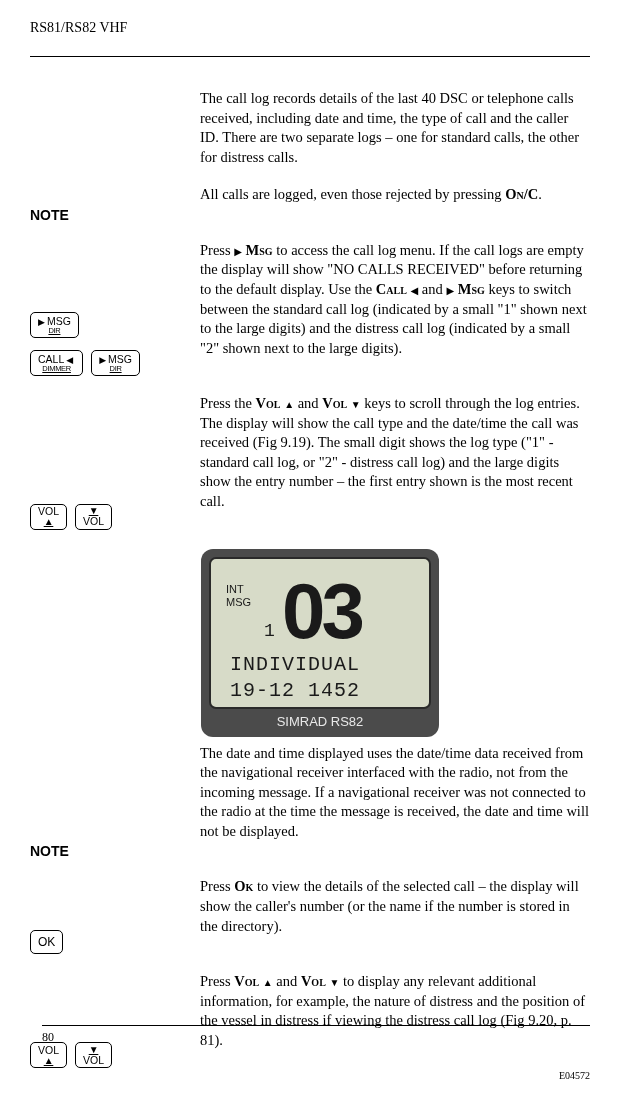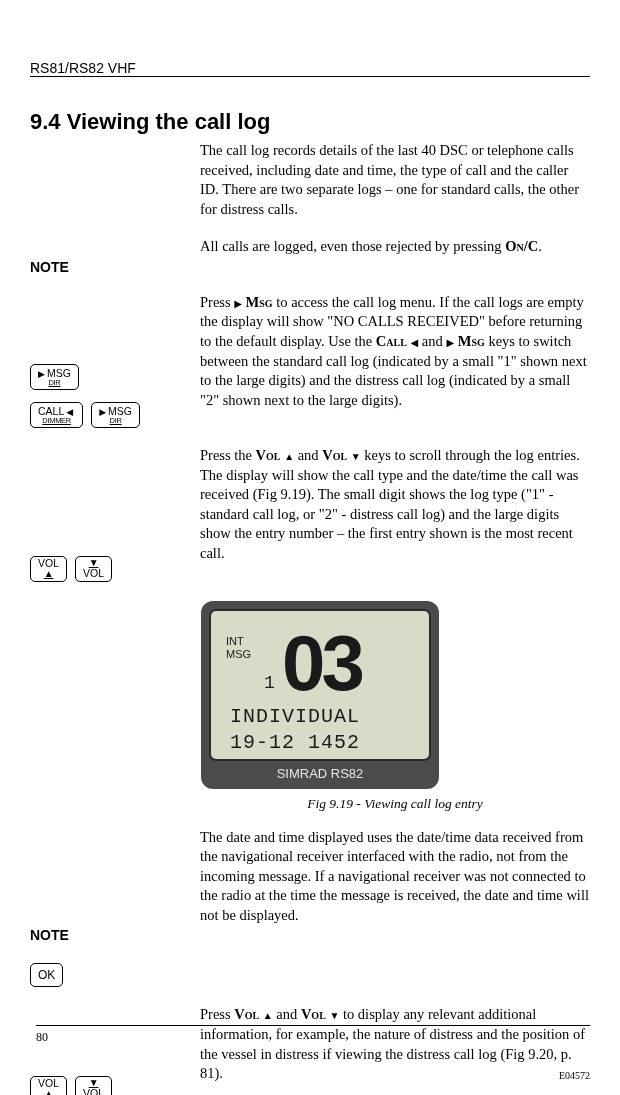--- a/index.html
+++ b/index.html
@@ -11,26 +11,25 @@
     color: #000;
   }
   .page {
     width: 620px;
     height: 1095px;
     position: relative;
     box-sizing: border-box;
     padding: 20px 30px 0 30px;
   }
   .header {
-    font-family: Liberation Sans, sans-serif;
+    font-family: Liberation Serif, serif;
     font-size: 14px;
     border-bottom: 1px solid #000;
-    padding-bottom: 0;
+    padding-bottom: 20px;
     margin-bottom: 32px;
-    margin-top: 40px;
   }
   .section-title {
     font-family: Arial, Helvetica, sans-serif;
     font-weight: bold;
     font-size: 22px;
     margin-bottom: 6px;
   }
   .content {
     margin-left: 170px;
   }
@@ -94,44 +93,41 @@
   }
   .lcd-wrap {
     display: flex;
     justify-content: flex-start;
     margin: 4px 0 6px 0;
   }
   svg.lcd { display: block; }
   .footer {
     position: absolute;
     bottom: 14px;
-    left: 36px;
+    left: 42px;
     right: 30px;
     border-top: 1px solid #000;
     padding-top: 4px;
     display: flex;
     justify-content: space-between;
     font-size: 12px;
     font-family: Georgia, serif;
   }
   .footer .right { font-size: 10px; margin-top: 40px; }
   .tri-inline { font-size: 10px; }
 </style>
 </head>
 <body>
 
 <div class="page">
 
   <div class="header">
     <span>RS81/RS82 VHF</span>
   </div>
 
-  <div class="section-title">
-    <span>9.4  Viewing the call log</span>
-  </div>
 
   <div class="content">
     <div class="para">The call log records details of the last 40 DSC or telephone calls received, including date and time, the type of call and the caller ID. There are two separate logs – one for standard calls, the other for distress calls.</div>
   </div>
 
   <div class="row">
     <div class="left-col">
       <span class="note-label">NOTE</span>
     </div>
     <div class="right-col">
@@ -189,37 +185,41 @@
         <rect x="10" y="10" width="220" height="150" rx="6" ry="6" fill="#d7dbc8" stroke="#2a2a2a" stroke-width="2"></rect>
         <text x="26" y="45" font-family="Arial" font-size="11" fill="#1a1a1a">INT</text>
         <text x="26" y="58" font-family="Arial" font-size="11" fill="#1a1a1a">MSG</text>
         <text x="64" y="88" font-family="Courier, monospace" font-size="18" fill="#1a1a1a">1</text>
         <text x="82" y="90" font-family="'Arial Black', Arial" font-size="78" font-weight="900" fill="#1a1a1a" letter-spacing="-4">03</text>
         <text x="30" y="122" font-family="Courier New, monospace" font-size="20" letter-spacing="1" fill="#1a1a1a">INDIVIDUAL</text>
         <text x="30" y="148" font-family="Courier New, monospace" font-size="20" letter-spacing="1" fill="#1a1a1a">19-12 1452</text>
         <text x="120" y="178" font-family="Arial" font-size="13" fill="#e8e8e8" text-anchor="middle">SIMRAD RS82</text>
       </svg>
     </div>
-    <div class="caption">Fig 9.19 - Viewing call log entry</div>
   </div>
 
   <div class="row">
     <div class="left-col">
       <span class="note-label">NOTE</span>
     </div>
     <div class="right-col">
       <div class="para">The date and time displayed uses the date/time data received from the navigational receiver interfaced with the radio, not from the incoming message. If a navigational receiver was not connected to the radio at the time the message is received, the date and time will not be displayed.</div>
     </div>
   </div>
 
   <div class="row">
     <div class="left-col">
       <span class="keycap" style="height:24px;">
         <span class="top" style="font-size:12px;">OK</span>
       </span>
+    </div>
+    <div class="right-col">
+      <div class="para">
+        <span>Press </span><b class="sc">Ok</b><span> to view the details of the selected call – the display will show the caller's number (or the name if the number is stored in the directory).</span>
+      </div>
     </div>
   </div>
 
   <div class="row">
     <div class="left-col">
       <span class="keycap">
         <span class="top">VOL</span>
         <span class="bot"><span class="tri-up"></span></span>
       </span>
       <span class="keycap">

